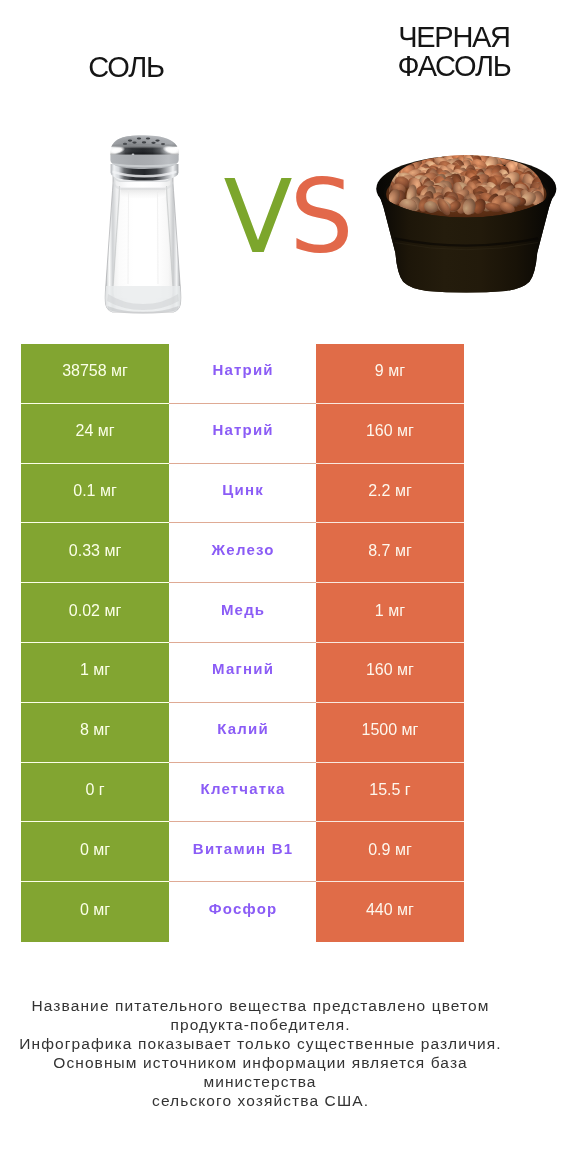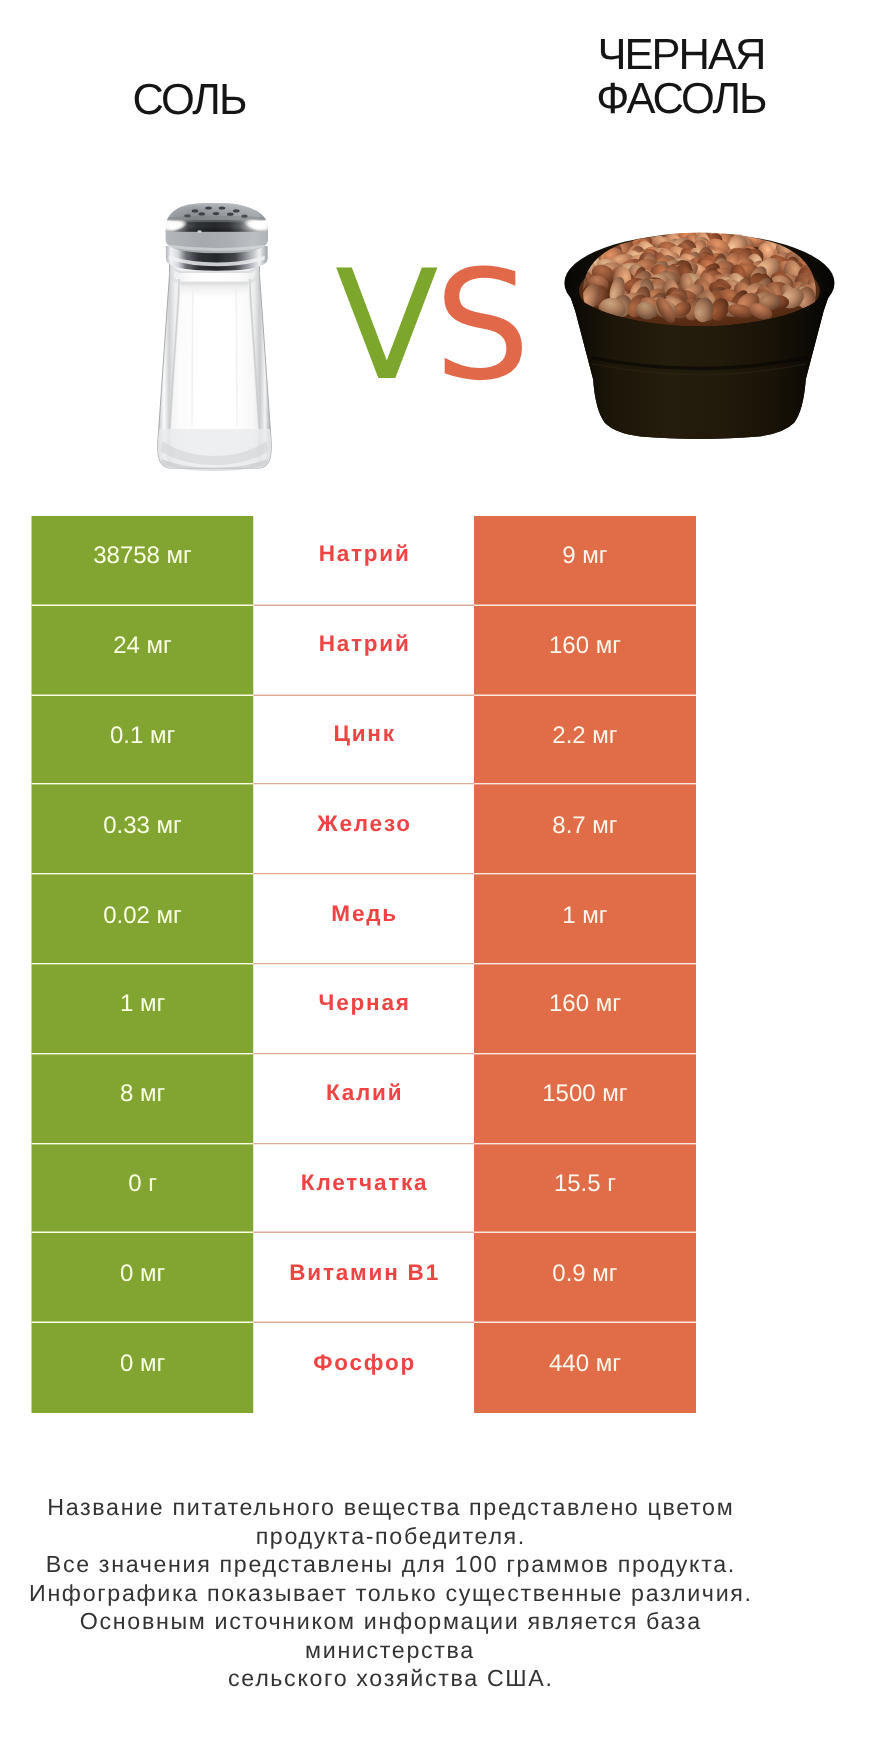--- a/index.html
+++ b/index.html
@@ -18,21 +18,21 @@
   .vs{position:absolute;left:-3px;top:167px;width:580px;text-align:center;font-family:"DejaVu Sans",sans-serif;
       font-size:101px;line-height:101px;font-weight:400;letter-spacing:-3px;}
   .vs .v{color:#7ca62c;}
   .vs .s{color:#e2684a;}
 
   .table{position:absolute;left:21px;top:344px;width:443px;}
   .row{display:flex;height:59.8px;}
   .cell{display:flex;align-items:center;justify-content:center;box-sizing:border-box;
         padding-bottom:4px;}
   .cL{width:179.5px;background:#82a531;color:#fbffe8;font-size:16px;border-bottom:1px solid #fbffe6;}
-  .cM{width:178px;background:#ffffff;color:#ef4444;font-size:15px;font-weight:700;letter-spacing:1.2px;
+  .cM{width:178px;background:#ffffff;color:#8b5cf6;font-size:15px;font-weight:700;letter-spacing:1.2px;
       text-indent:1.2px;border-bottom:1px solid #dfab95;padding-bottom:7px;}
   .cR{width:179.5px;background:#e06c48;color:#fdf7ed;font-size:16px;border-bottom:1px solid #fae8de;}
   .row:last-child .cell{border-bottom:none;}
 
   .footer{position:absolute;left:0;top:996px;width:520px;text-align:center;font-size:15.5px;line-height:19.05px;
           letter-spacing:1.1px;text-indent:1.1px;color:#333333;}
 </style>
 </head>
 <body>
 
@@ -2057,21 +2057,21 @@
         <div class="cell cM">Железо</div>
         <div class="cell cR">8.7 мг</div>
       </div>
       <div class="row">
         <div class="cell cL">0.02 мг</div>
         <div class="cell cM">Медь</div>
         <div class="cell cR">1 мг</div>
       </div>
       <div class="row">
         <div class="cell cL">1 мг</div>
-        <div class="cell cM">Черная</div>
+        <div class="cell cM">Магний</div>
         <div class="cell cR">160 мг</div>
       </div>
       <div class="row">
         <div class="cell cL">8 мг</div>
         <div class="cell cM">Калий</div>
         <div class="cell cR">1500 мг</div>
       </div>
       <div class="row">
         <div class="cell cL">0 г</div>
         <div class="cell cM">Клетчатка</div>
@@ -2084,18 +2084,17 @@
       </div>
       <div class="row">
         <div class="cell cL">0 мг</div>
         <div class="cell cM">Фосфор</div>
         <div class="cell cR">440 мг</div>
       </div>
     </div>
   <div class="footer" id="footer">
       <div>Название питательного вещества представлено цветом</div>
       <div>продукта-победителя.</div>
-      <div>Все значения представлены для 100 граммов продукта.</div>
       <div>Инфографика показывает только существенные различия.</div>
       <div>Основным источником информации является база министерства</div>
       <div>сельского хозяйства США.</div>
     </div>
 </div>
 
 </body></html>

